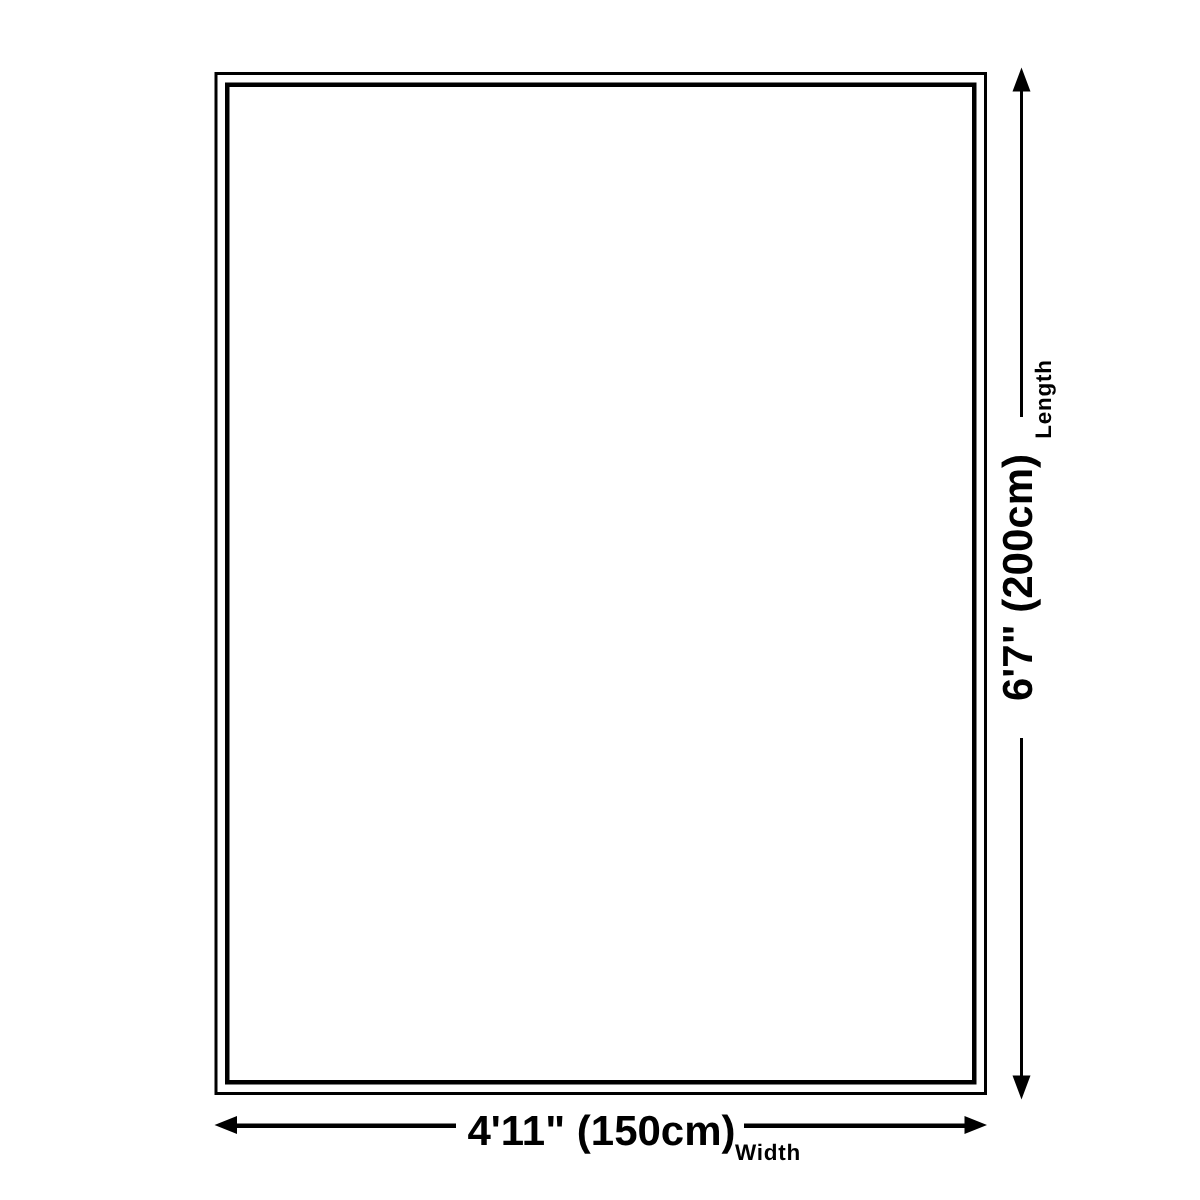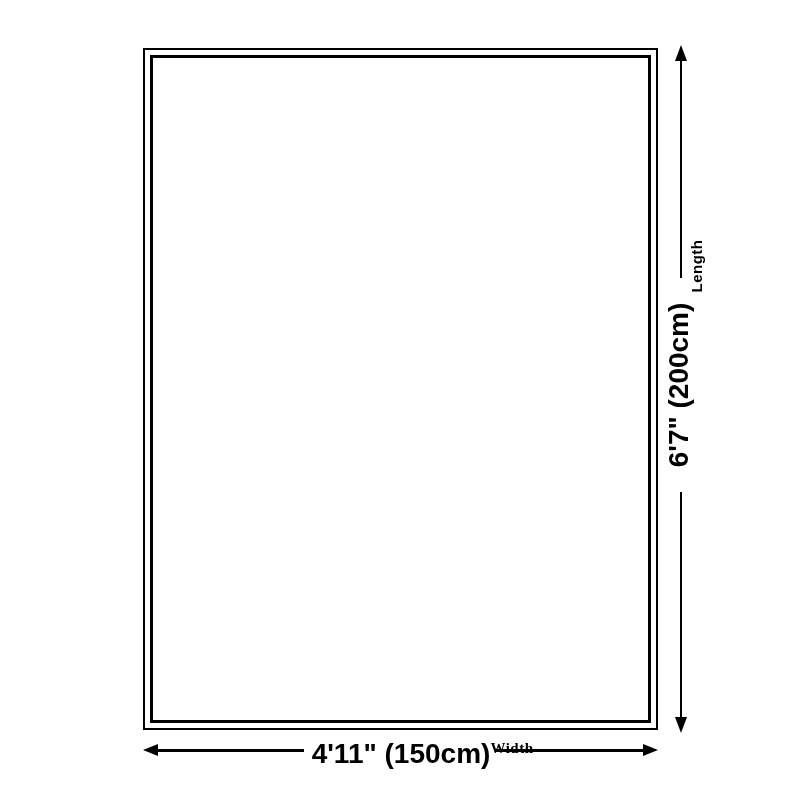--- a/index.html
+++ b/index.html
@@ -101,23 +101,22 @@
   }
   .length-label {
     left: 696px; top: 266px;
     transform: translate(-50%, -50%) rotate(-90deg);
   }
   .width-value {
     left: 401px; top: 754px;
     transform: translate(-50%, -50%);
   }
   .width-label {
-    left: 512px; top: 748px;
+    left: 512px; top: 769px;
     transform: translate(-50%, -50%);
-    font-family: Liberation Serif, serif;
   }
 </style>
 </head>
 <body>
 
 <div class="stage">
 
   <div class="rug-outer">
     <div class="rug-inner"></div>
   </div>

